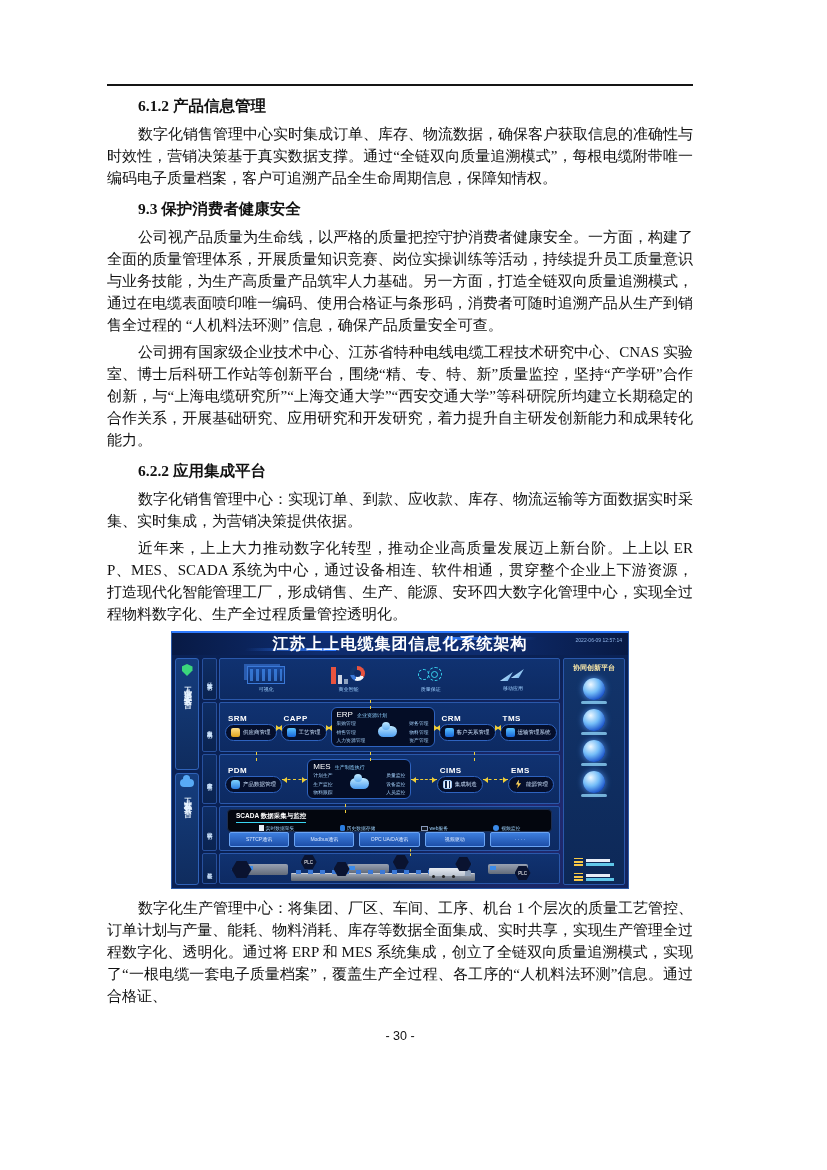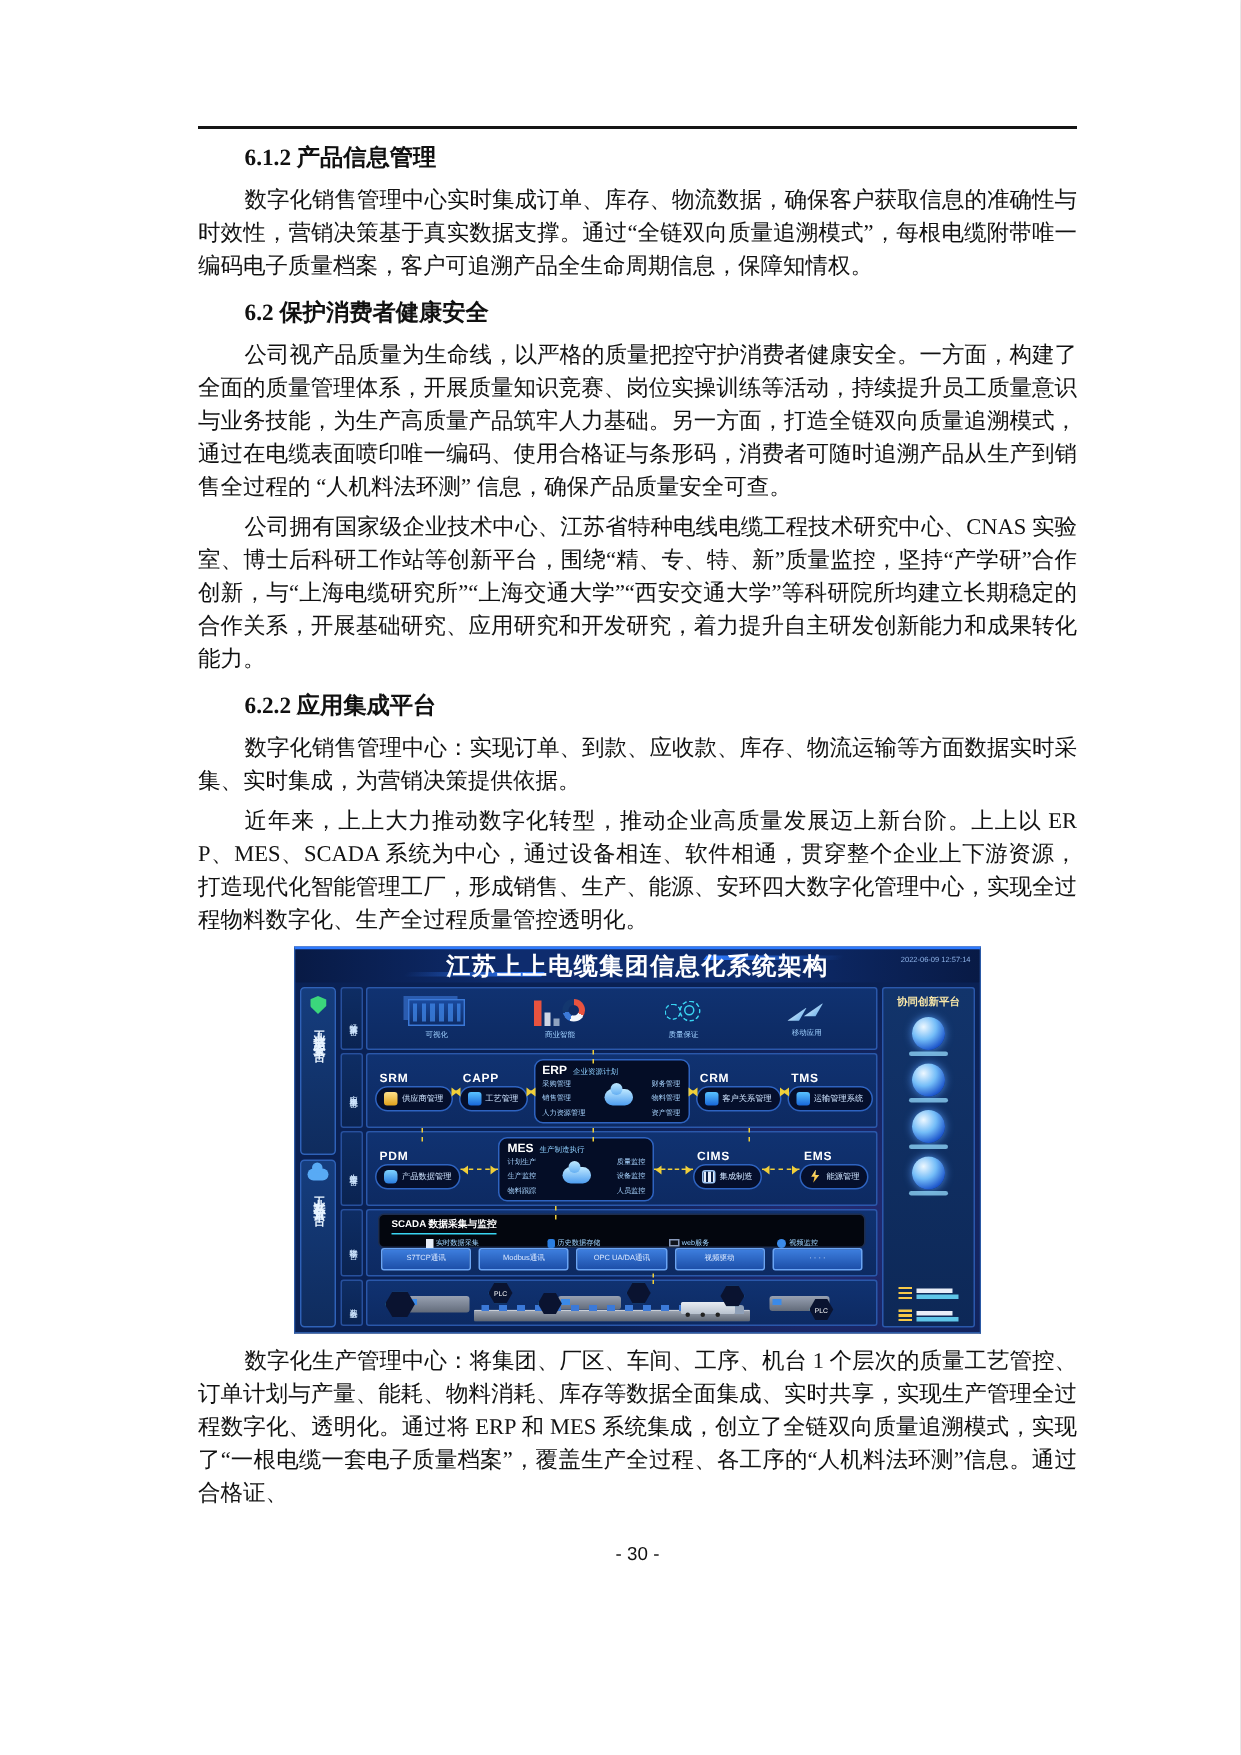--- a/index.html
+++ b/index.html
@@ -1,19 +1,19 @@
 <!DOCTYPE html>
 <html><head>
 <meta charset="utf-8">
 <style>
   html,body{margin:0;padding:0;background:#e9e9e9;}
   .page{position:relative;width:827px;height:1170px;margin:0 auto;background:#ffffff;
         font-family:"Liberation Serif","DejaVu Serif",serif;color:#111;overflow:hidden;
         box-shadow:0 0 4px rgba(0,0,0,.25);}
-  .content{position:absolute;left:132px;top:84px;width:586px;}
+  .content{position:absolute;left:107px;top:84px;width:586px;}
   .rule{height:0;border-top:2px solid #151515;margin:0 0 2px 0;}
   .doc-h{font-size:15.5px;line-height:20px;font-weight:bold;margin:10px 0 7px;padding-left:31px;}
   .doc-p{font-size:15px;line-height:22px;margin:0 0 5px;text-align:justify;text-indent:31px;word-break:break-all;}
   .page-num{margin-top:22px;text-align:center;font-size:12.5px;color:#111;
             font-family:"Liberation Sans","DejaVu Sans",sans-serif;}
 
   
   .dg{width:458px;height:258px;margin:6px auto 8px;box-sizing:border-box;position:relative;
       background:#0a2154;border:1px solid #2c5aa6;border-top:2px solid #2e7bff;
       font-family:"Liberation Sans","DejaVu Sans",sans-serif;}
@@ -77,21 +77,21 @@
   .chip{width:9px;height:9px;flex:none;border-radius:2px;background:linear-gradient(#59c2ff,#1766d8);}
   .chip.gold{background:linear-gradient(#ffe08a,#e0a21b);}
   .chip.db{border-radius:3px;background:linear-gradient(#7fd4ff,#2a7de0);}
   .chip.bars{background:#0a1e44;border:1px solid #9fc6f2;box-sizing:border-box;
       background-image:repeating-linear-gradient(90deg,#e8eef8 0 1.5px,transparent 1.5px 3.2px);}
   .chip.bolt{background:linear-gradient(#ffe27a,#f0b429);border-radius:0;
       clip-path:polygon(55% 0,20% 55%,45% 55%,35% 100%,80% 42%,52% 42%);}
   .bigbox{flex:none;width:104px;box-sizing:border-box;background:#040d26;border:1px solid #2e63c0;
       border-radius:6px;padding:2px 5px 3px;display:flex;flex-direction:column;gap:1px;}
   .bb-head{display:flex;align-items:baseline;gap:4px;}
-  .bb-code{font-size:8px;font-weight:bold;color:#fff;}
+  .bb-code{font-size:8px;font-weight:normal;color:#fff;}
   .bb-sub{font-size:5px;color:#8fd0ff;}
   .bb-cols{display:flex;align-items:center;justify-content:space-between;flex:1;gap:2px;}
   .bb-col{display:flex;flex-direction:column;gap:2.5px;}
   .bb-item{font-size:4.8px;color:#a8d4ff;white-space:nowrap;}
   .cloud-core{width:19px;height:11px;background:linear-gradient(#bfe9ff,#4d9df0);border-radius:10px;position:relative;flex:none;}
   .cloud-core::before{content:"";position:absolute;left:4px;top:-4px;width:8px;height:8px;border-radius:50%;
       background:linear-gradient(#bfe9ff,#63aef2);}
   .conn{flex:1 1 6px;min-width:4px;height:0;border-top:1px dashed #f0cf3a;align-self:center;position:relative;}
   .conn::after{content:"";position:absolute;right:-2px;top:-3px;border:3px solid transparent;border-left:4px solid #f0cf3a;}
   .conn::before{content:"";position:absolute;left:-2px;top:-3px;border:3px solid transparent;border-right:4px solid #f0cf3a;}
@@ -157,21 +157,21 @@
 <body>
 
 <div class="page">
   <div class="content">
 
     <div class="rule"></div>
 
     <h3 class="doc-h">6.1.2 产品信息管理</h3>
     <p class="doc-p">数字化销售管理中心实时集成订单、库存、物流数据，确保客户获取信息的准确性与时效性，营销决策基于真实数据支撑。通过“全链双向质量追溯模式”，每根电缆附带唯一编码电子质量档案，客户可追溯产品全生命周期信息，保障知情权。</p>
 
-    <h3 class="doc-h">6.2 保护消费者健康安全</h3>
+    <h3 class="doc-h">9.3 保护消费者健康安全</h3>
     <p class="doc-p">公司视产品质量为生命线，以严格的质量把控守护消费者健康安全。一方面，构建了全面的质量管理体系，开展质量知识竞赛、岗位实操训练等活动，持续提升员工质量意识与业务技能，为生产高质量产品筑牢人力基础。另一方面，打造全链双向质量追溯模式，通过在电缆表面喷印唯一编码、使用合格证与条形码，消费者可随时追溯产品从生产到销售全过程的 “人机料法环测” 信息，确保产品质量安全可查。</p>
     <p class="doc-p">公司拥有国家级企业技术中心、江苏省特种电线电缆工程技术研究中心、CNAS 实验室、博士后科研工作站等创新平台，围绕“精、专、特、新”质量监控，坚持“产学研”合作创新，与“上海电缆研究所”“上海交通大学”“西安交通大学”等科研院所均建立长期稳定的合作关系，开展基础研究、应用研究和开发研究，着力提升自主研发创新能力和成果转化能力。</p>
 
     <h3 class="doc-h">6.2.2 应用集成平台</h3>
     <p class="doc-p">数字化销售管理中心：实现订单、到款、应收款、库存、物流运输等方面数据实时采集、实时集成，为营销决策提供依据。</p>
     <p class="doc-p">近年来，上上大力推动数字化转型，推动企业高质量发展迈上新台阶。上上以 ERP、MES、SCADA 系统为中心，通过设备相连、软件相通，贯穿整个企业上下游资源，打造现代化智能管理工厂，形成销售、生产、能源、安环四大数字化管理中心，实现全过程物料数字化、生产全过程质量管控透明化。</p>
 
     <figure class="dg">
       <div class="dg-top">
         <span class="dg-title">江苏上上电缆集团信息化系统架构</span>

